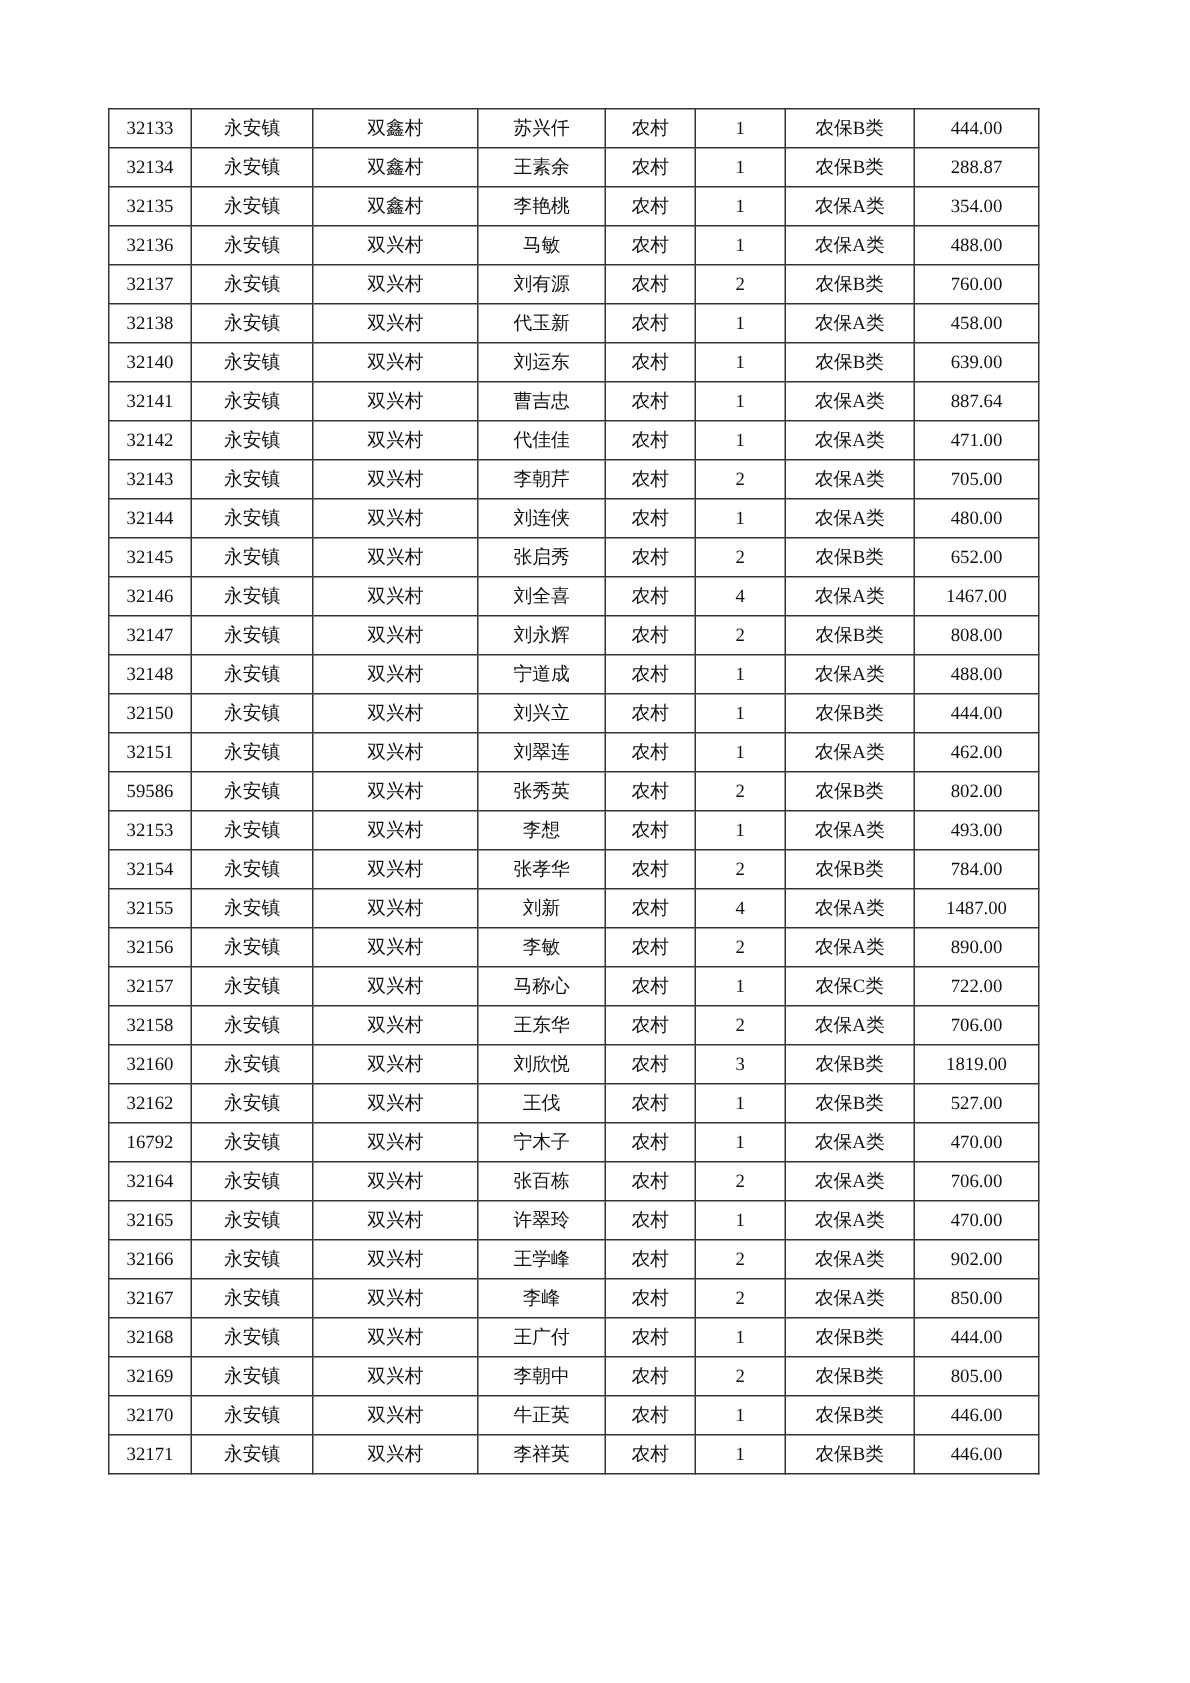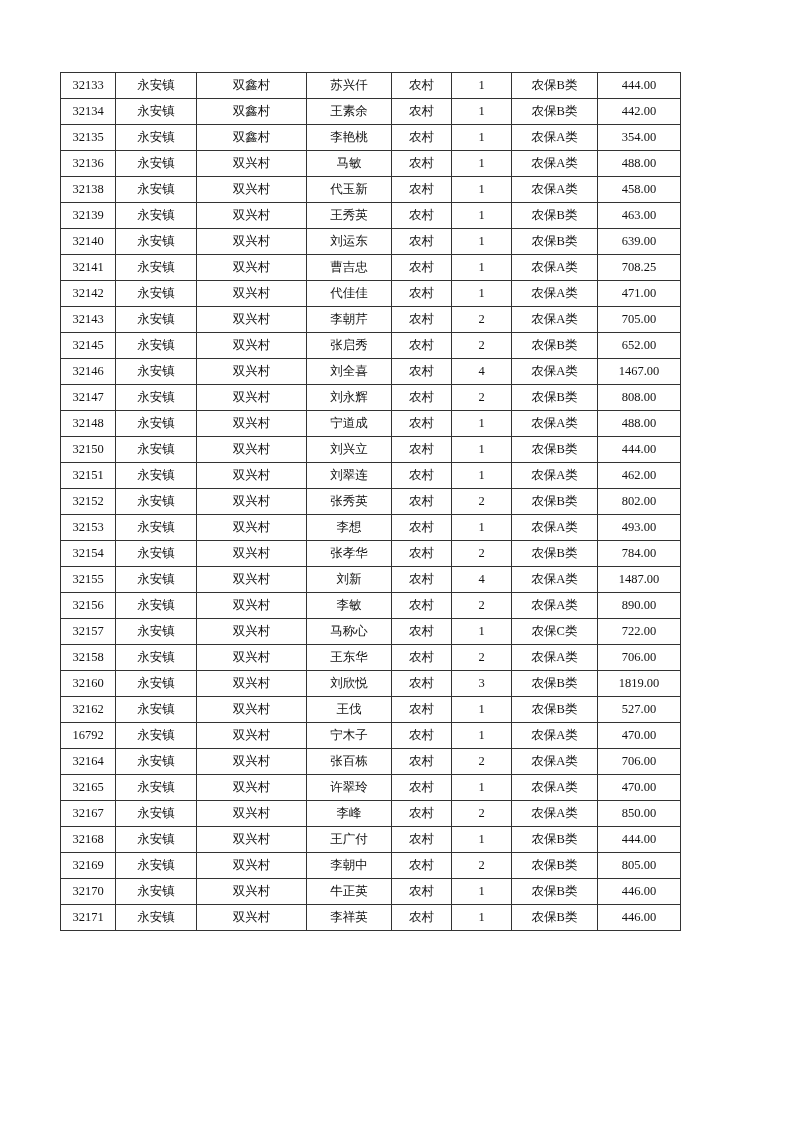--- a/index.html
+++ b/index.html
@@ -14,21 +14,21 @@
   }
   .page {
     position: relative;
     width: 793px;
     height: 1122px;
     background: #ffffff;
     overflow: hidden;
   }
   table.data-table {
     position: absolute;
-    left: 60px;
+    left: 72px;
     top: 72px;
     border-collapse: collapse;
     table-layout: fixed;
   }
   table.data-table td {
     border: 1px solid #333333;
     height: 25px;
     font-size: 12.5px;
     line-height: 25px;
     text-align: center;
@@ -78,21 +78,21 @@
           <td class="col-amount">444.00</td>
         </tr>
         <tr>
           <td class="col-id">32134</td>
           <td class="col-town">永安镇</td>
           <td class="col-village">双鑫村</td>
           <td class="col-name">王素余</td>
           <td class="col-res">农村</td>
           <td class="col-count">1</td>
           <td class="col-cat">农保B类</td>
-          <td class="col-amount">442.00</td>
+          <td class="col-amount">288.87</td>
         </tr>
         <tr>
           <td class="col-id">32135</td>
           <td class="col-town">永安镇</td>
           <td class="col-village">双鑫村</td>
           <td class="col-name">李艳桃</td>
           <td class="col-res">农村</td>
           <td class="col-count">1</td>
           <td class="col-cat">农保A类</td>
           <td class="col-amount">354.00</td>
@@ -101,58 +101,58 @@
           <td class="col-id">32136</td>
           <td class="col-town">永安镇</td>
           <td class="col-village">双兴村</td>
           <td class="col-name">马敏</td>
           <td class="col-res">农村</td>
           <td class="col-count">1</td>
           <td class="col-cat">农保A类</td>
           <td class="col-amount">488.00</td>
         </tr>
         <tr>
+          <td class="col-id">32137</td>
+          <td class="col-town">永安镇</td>
+          <td class="col-village">双兴村</td>
+          <td class="col-name">刘有源</td>
+          <td class="col-res">农村</td>
+          <td class="col-count">2</td>
+          <td class="col-cat">农保B类</td>
+          <td class="col-amount">760.00</td>
+        </tr>
+        <tr>
           <td class="col-id">32138</td>
           <td class="col-town">永安镇</td>
           <td class="col-village">双兴村</td>
           <td class="col-name">代玉新</td>
           <td class="col-res">农村</td>
           <td class="col-count">1</td>
           <td class="col-cat">农保A类</td>
           <td class="col-amount">458.00</td>
         </tr>
         <tr>
-          <td class="col-id">32139</td>
-          <td class="col-town">永安镇</td>
-          <td class="col-village">双兴村</td>
-          <td class="col-name">王秀英</td>
-          <td class="col-res">农村</td>
-          <td class="col-count">1</td>
-          <td class="col-cat">农保B类</td>
-          <td class="col-amount">463.00</td>
-        </tr>
-        <tr>
           <td class="col-id">32140</td>
           <td class="col-town">永安镇</td>
           <td class="col-village">双兴村</td>
           <td class="col-name">刘运东</td>
           <td class="col-res">农村</td>
           <td class="col-count">1</td>
           <td class="col-cat">农保B类</td>
           <td class="col-amount">639.00</td>
         </tr>
         <tr>
           <td class="col-id">32141</td>
           <td class="col-town">永安镇</td>
           <td class="col-village">双兴村</td>
           <td class="col-name">曹吉忠</td>
           <td class="col-res">农村</td>
           <td class="col-count">1</td>
           <td class="col-cat">农保A类</td>
-          <td class="col-amount">708.25</td>
+          <td class="col-amount">887.64</td>
         </tr>
         <tr>
           <td class="col-id">32142</td>
           <td class="col-town">永安镇</td>
           <td class="col-village">双兴村</td>
           <td class="col-name">代佳佳</td>
           <td class="col-res">农村</td>
           <td class="col-count">1</td>
           <td class="col-cat">农保A类</td>
           <td class="col-amount">471.00</td>
@@ -161,20 +161,30 @@
           <td class="col-id">32143</td>
           <td class="col-town">永安镇</td>
           <td class="col-village">双兴村</td>
           <td class="col-name">李朝芹</td>
           <td class="col-res">农村</td>
           <td class="col-count">2</td>
           <td class="col-cat">农保A类</td>
           <td class="col-amount">705.00</td>
         </tr>
         <tr>
+          <td class="col-id">32144</td>
+          <td class="col-town">永安镇</td>
+          <td class="col-village">双兴村</td>
+          <td class="col-name">刘连侠</td>
+          <td class="col-res">农村</td>
+          <td class="col-count">1</td>
+          <td class="col-cat">农保A类</td>
+          <td class="col-amount">480.00</td>
+        </tr>
+        <tr>
           <td class="col-id">32145</td>
           <td class="col-town">永安镇</td>
           <td class="col-village">双兴村</td>
           <td class="col-name">张启秀</td>
           <td class="col-res">农村</td>
           <td class="col-count">2</td>
           <td class="col-cat">农保B类</td>
           <td class="col-amount">652.00</td>
         </tr>
         <tr>
@@ -221,21 +231,21 @@
           <td class="col-id">32151</td>
           <td class="col-town">永安镇</td>
           <td class="col-village">双兴村</td>
           <td class="col-name">刘翠连</td>
           <td class="col-res">农村</td>
           <td class="col-count">1</td>
           <td class="col-cat">农保A类</td>
           <td class="col-amount">462.00</td>
         </tr>
         <tr>
-          <td class="col-id">32152</td>
+          <td class="col-id">59586</td>
           <td class="col-town">永安镇</td>
           <td class="col-village">双兴村</td>
           <td class="col-name">张秀英</td>
           <td class="col-res">农村</td>
           <td class="col-count">2</td>
           <td class="col-cat">农保B类</td>
           <td class="col-amount">802.00</td>
         </tr>
         <tr>
           <td class="col-id">32153</td>
@@ -339,20 +349,30 @@
         </tr>
         <tr>
           <td class="col-id">32165</td>
           <td class="col-town">永安镇</td>
           <td class="col-village">双兴村</td>
           <td class="col-name">许翠玲</td>
           <td class="col-res">农村</td>
           <td class="col-count">1</td>
           <td class="col-cat">农保A类</td>
           <td class="col-amount">470.00</td>
+        </tr>
+        <tr>
+          <td class="col-id">32166</td>
+          <td class="col-town">永安镇</td>
+          <td class="col-village">双兴村</td>
+          <td class="col-name">王学峰</td>
+          <td class="col-res">农村</td>
+          <td class="col-count">2</td>
+          <td class="col-cat">农保A类</td>
+          <td class="col-amount">902.00</td>
         </tr>
         <tr>
           <td class="col-id">32167</td>
           <td class="col-town">永安镇</td>
           <td class="col-village">双兴村</td>
           <td class="col-name">李峰</td>
           <td class="col-res">农村</td>
           <td class="col-count">2</td>
           <td class="col-cat">农保A类</td>
           <td class="col-amount">850.00</td>

